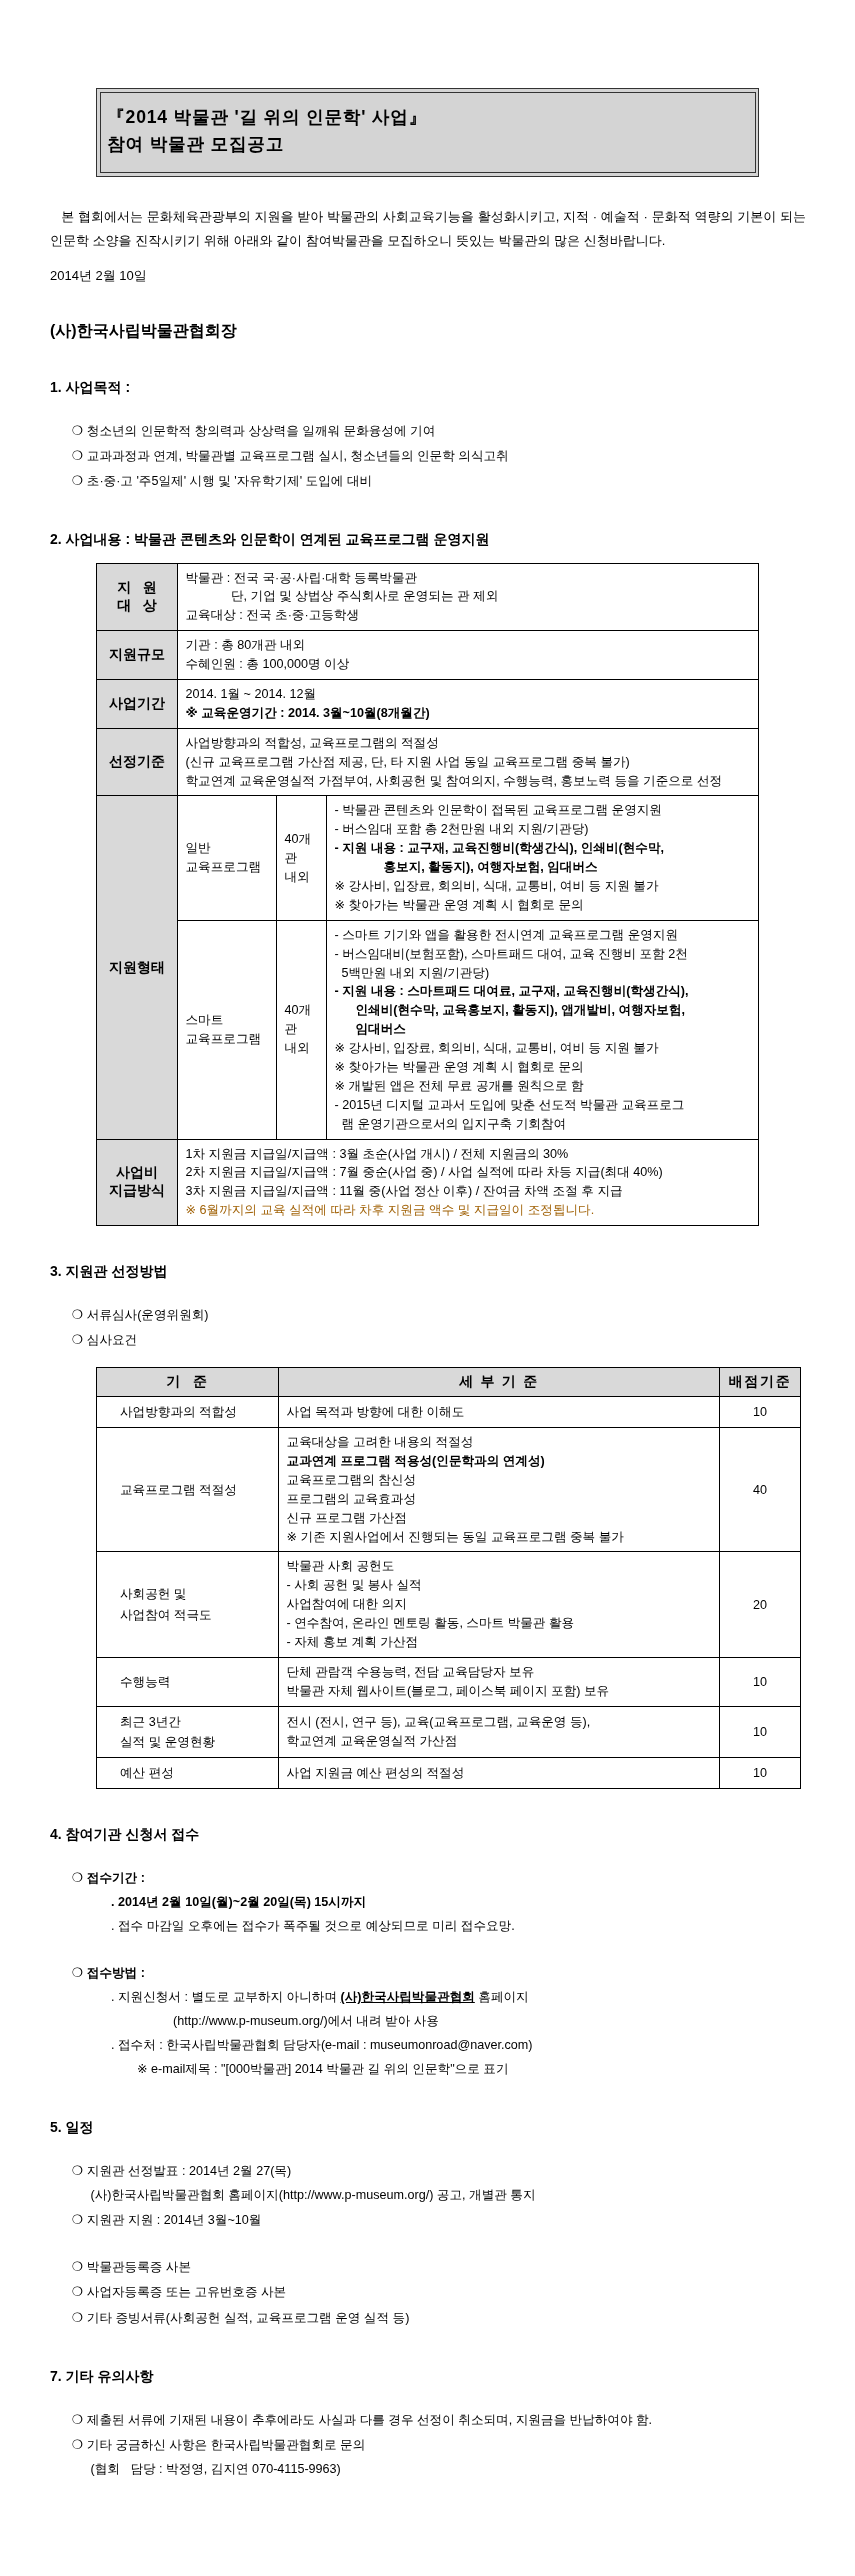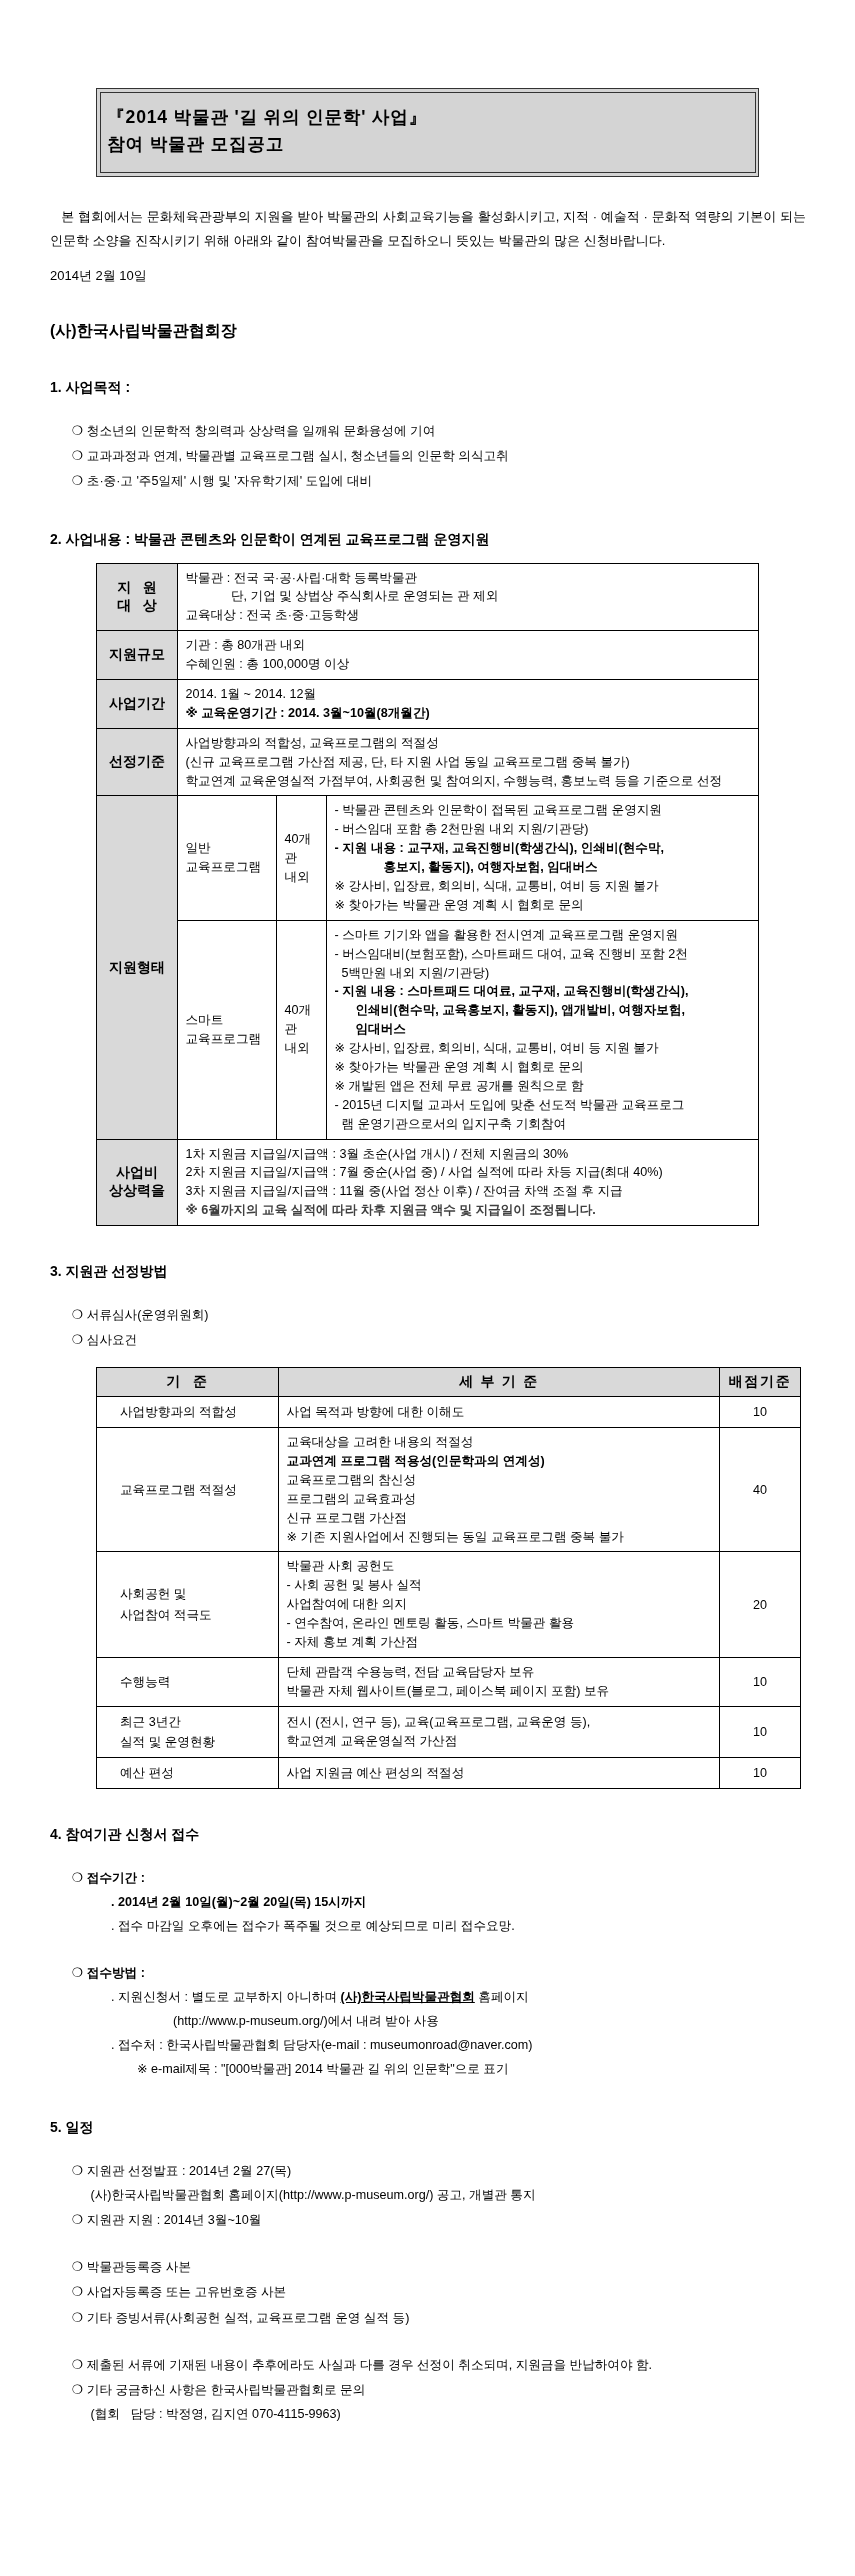--- a/index.html
+++ b/index.html
@@ -34,21 +34,21 @@
   .deep{margin-left:101px;}
   .mid{margin-left:65px;}
   
   table{border-collapse:collapse;margin:13.4px 0 0 46px;table-layout:fixed;}
   table,th,td{border:0.8px solid #000;}
   table{border-width:1.7px;}
   th,td{padding:5px 7.5px;vertical-align:middle;}
   th{background:#d9d9d9;font-weight:bold;text-align:center;white-space:pre-wrap;font-size:14px;}
   .ln{white-space:pre-wrap;line-height:1.5;}
   .b{font-weight:bold;}
-  .red{color:#404040;font-weight:bold;}
+  .red{color:#a16207;font-weight:normal;}
   .t1{width:663px;}
   .t1 .col-label{width:81px;}
   .t1 .col-prog{width:99px;}
   .t1 .col-cnt{width:50px;}
   .t1 td.prog,.t1 td.cnt{white-space:pre-wrap;line-height:1.5;}
   .t2{width:705px;}
   .t2 .col-crit{width:180px;}
   .t2 .col-detail{width:436px;}
   .t2 .col-score{width:80px;}
   .t2 td.crit{white-space:pre-wrap;padding-left:23px;line-height:1.6;}
@@ -150,21 +150,21 @@
         <div class="ln b">      임대버스</div>
         <div class="ln">※ 강사비, 입장료, 회의비, 식대, 교통비, 여비 등 지원 불가</div>
         <div class="ln">※ 찾아가는 박물관 운영 계획 시 협회로 문의</div>
         <div class="ln">※ 개발된 앱은 전체 무료 공개를 원칙으로 함</div>
         <div class="ln">- 2015년 디지털 교과서 도입에 맞춘 선도적 박물관 교육프로그</div>
         <div class="ln">  램 운영기관으로서의 입지구축 기회참여</div>
       </td>
     </tr>
     <tr>
       <th>사업비
-상상력을</th>
+지급방식</th>
       <td colspan="3">
         <div class="ln">1차 지원금 지급일/지급액 : 3월 초순(사업 개시) / 전체 지원금의 30%</div>
         <div class="ln">2차 지원금 지급일/지급액 : 7월 중순(사업 중) / 사업 실적에 따라 차등 지급(최대 40%)</div>
         <div class="ln">3차 지원금 지급일/지급액 : 11월 중(사업 정산 이후) / 잔여금 차액 조절 후 지급</div>
         <div class="ln red">※ 6월까지의 교육 실적에 따라 차후 지원금 액수 및 지급일이 조정됩니다.</div>
       </td>
     </tr>
   </tbody>
     </table>
 
@@ -261,20 +261,21 @@
     <div class="sub-line" style="margin-left:18.5px;">(사)한국사립박물관협회 홈페이지(http://www.p-museum.org/) 공고, 개별관 통지</div>
     <div class="bullet">❍ 지원관 지원 : 2014년 3월~10월</div>
   </div>
 
   <div class="bullets">
     <div class="bullet">❍ 박물관등록증 사본</div>
     <div class="bullet">❍ 사업자등록증 또는 고유번호증 사본</div>
     <div class="bullet">❍ 기타 증빙서류(사회공헌 실적, 교육프로그램 운영 실적 등)</div>
   </div>
 
+  <div class="sec">7. 기타 유의사항</div>
   <div class="bullets">
     <div class="bullet" style="width:721px;">❍ 제출된 서류에 기재된 내용이 추후에라도 사실과 다를 경우 선정이 취소되며, 지원금을 반납하여야 함.</div>
     <div class="bullet">❍ 기타 궁금하신 사항은 한국사립박물관협회로 문의</div>
     <div class="sub-line" style="margin-left:18.5px;">(협회   담당 : 박정영, 김지연 070-4115-9963)</div>
   </div>
 
 </div>
 
 
 </body></html>

